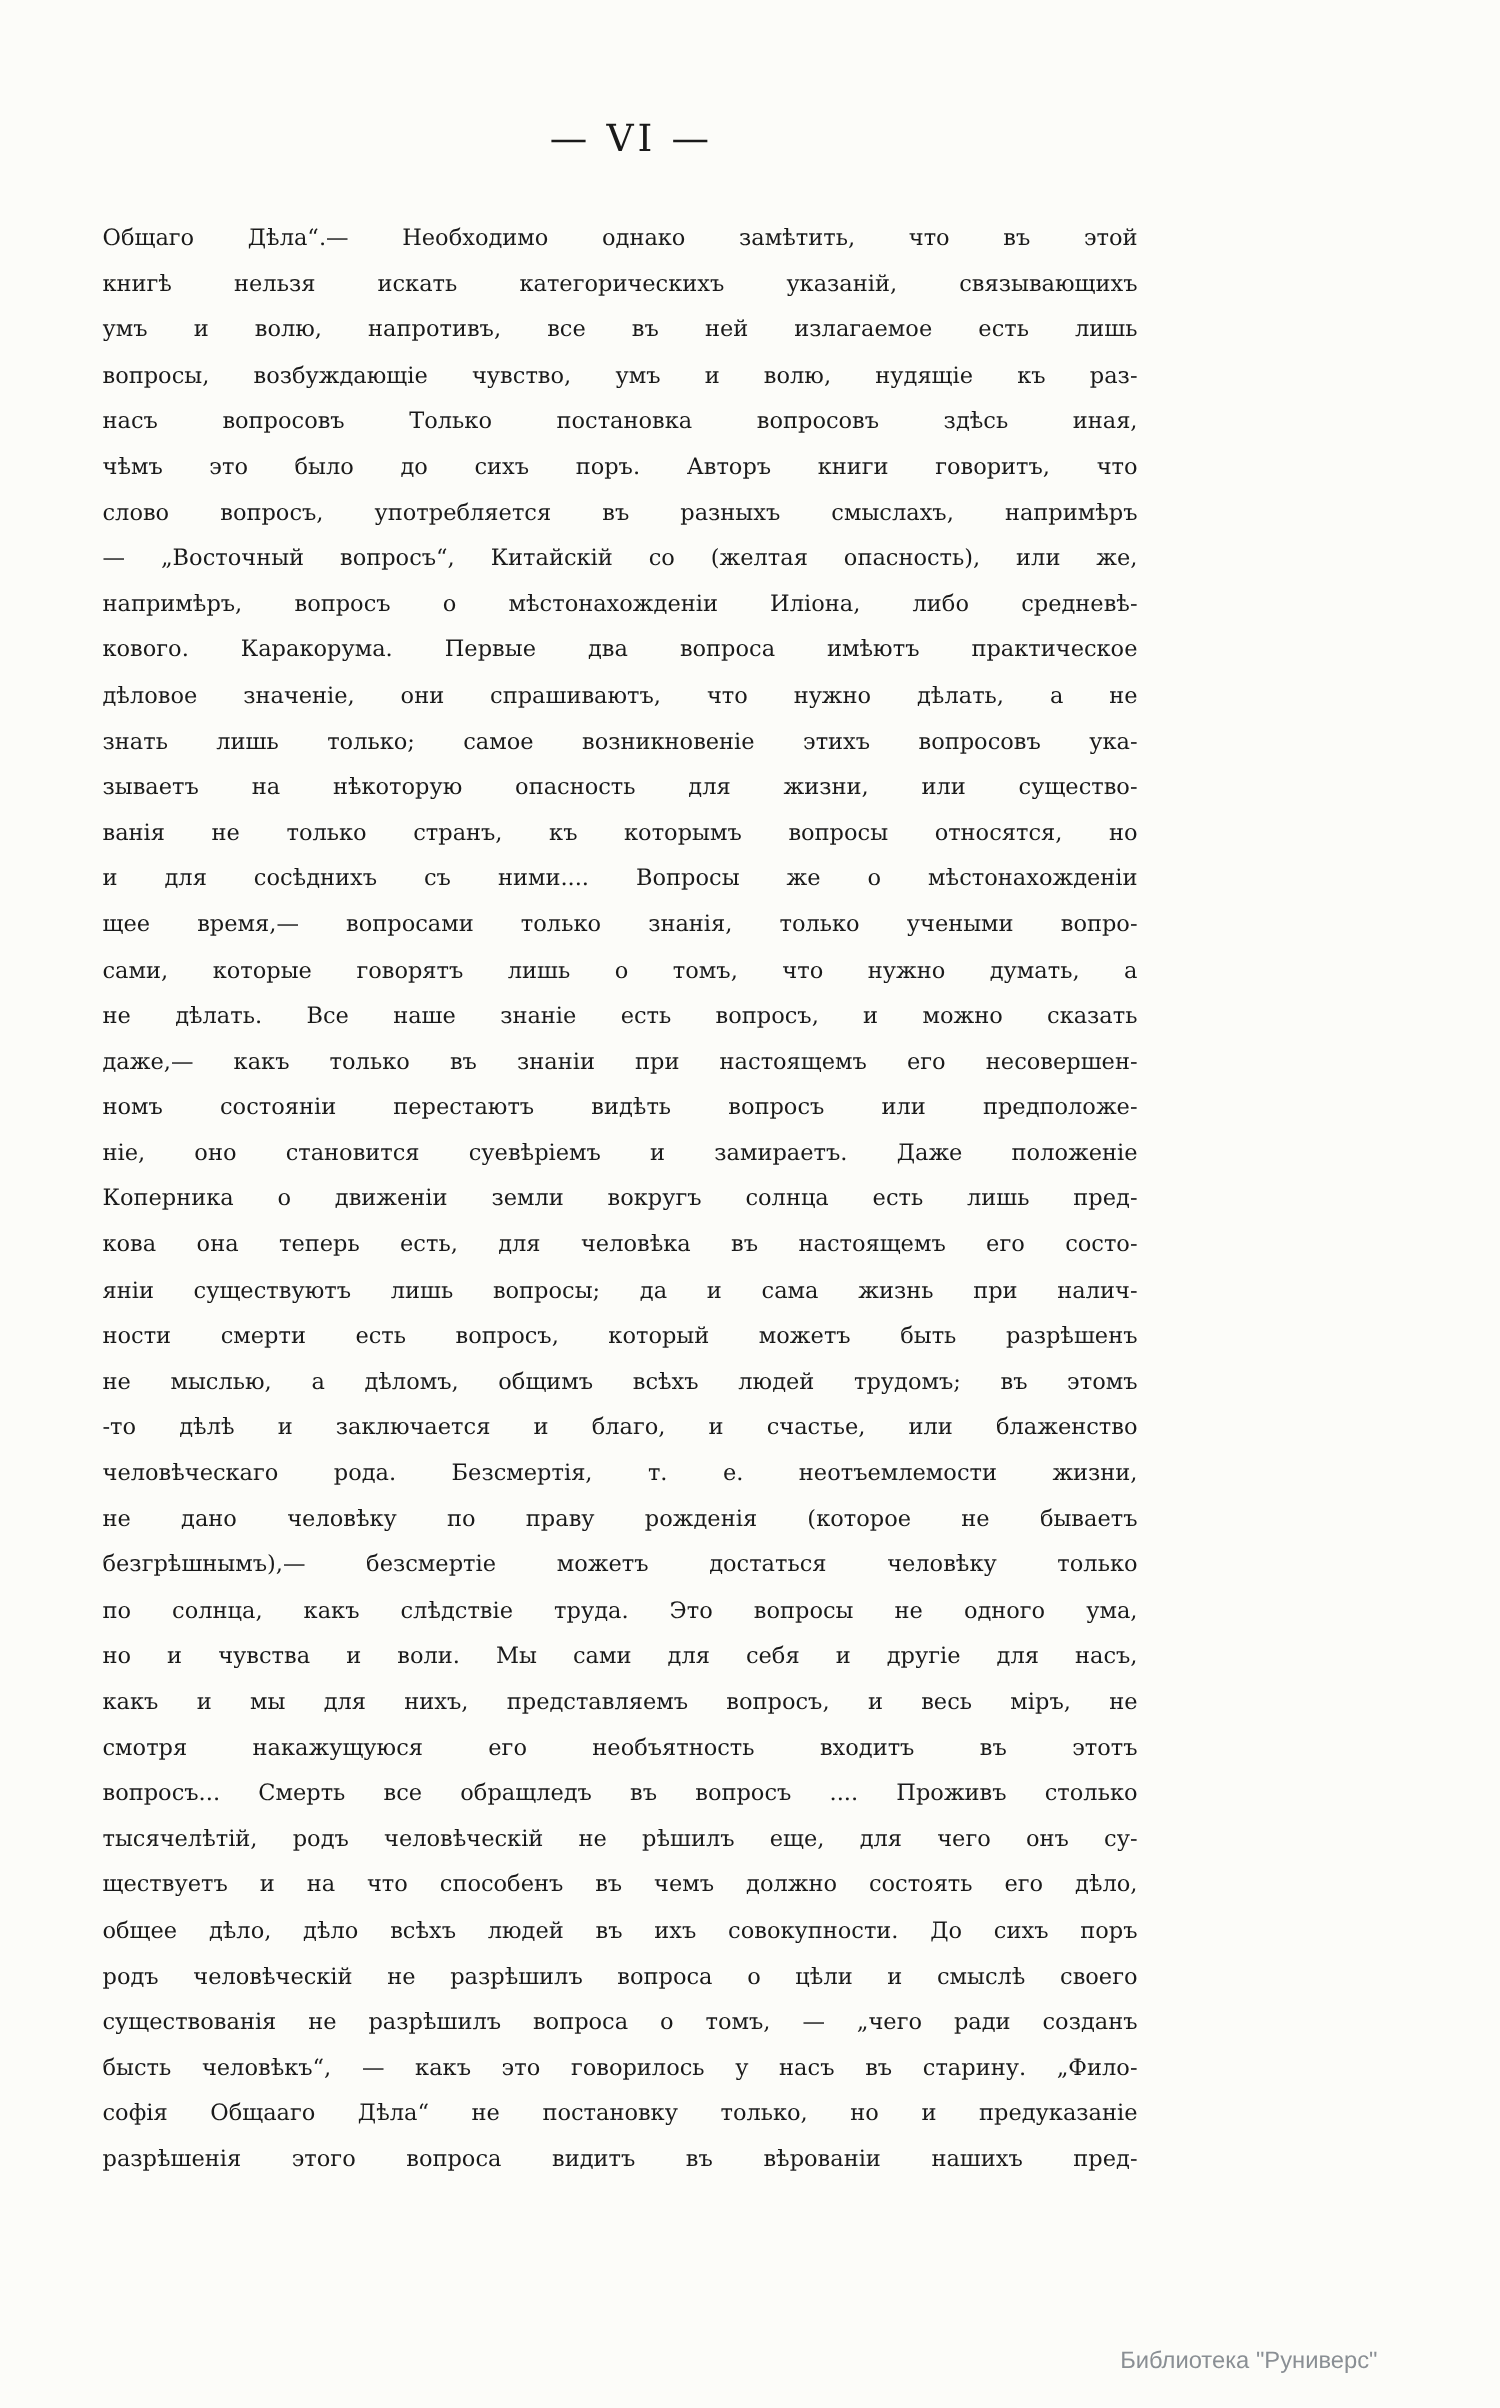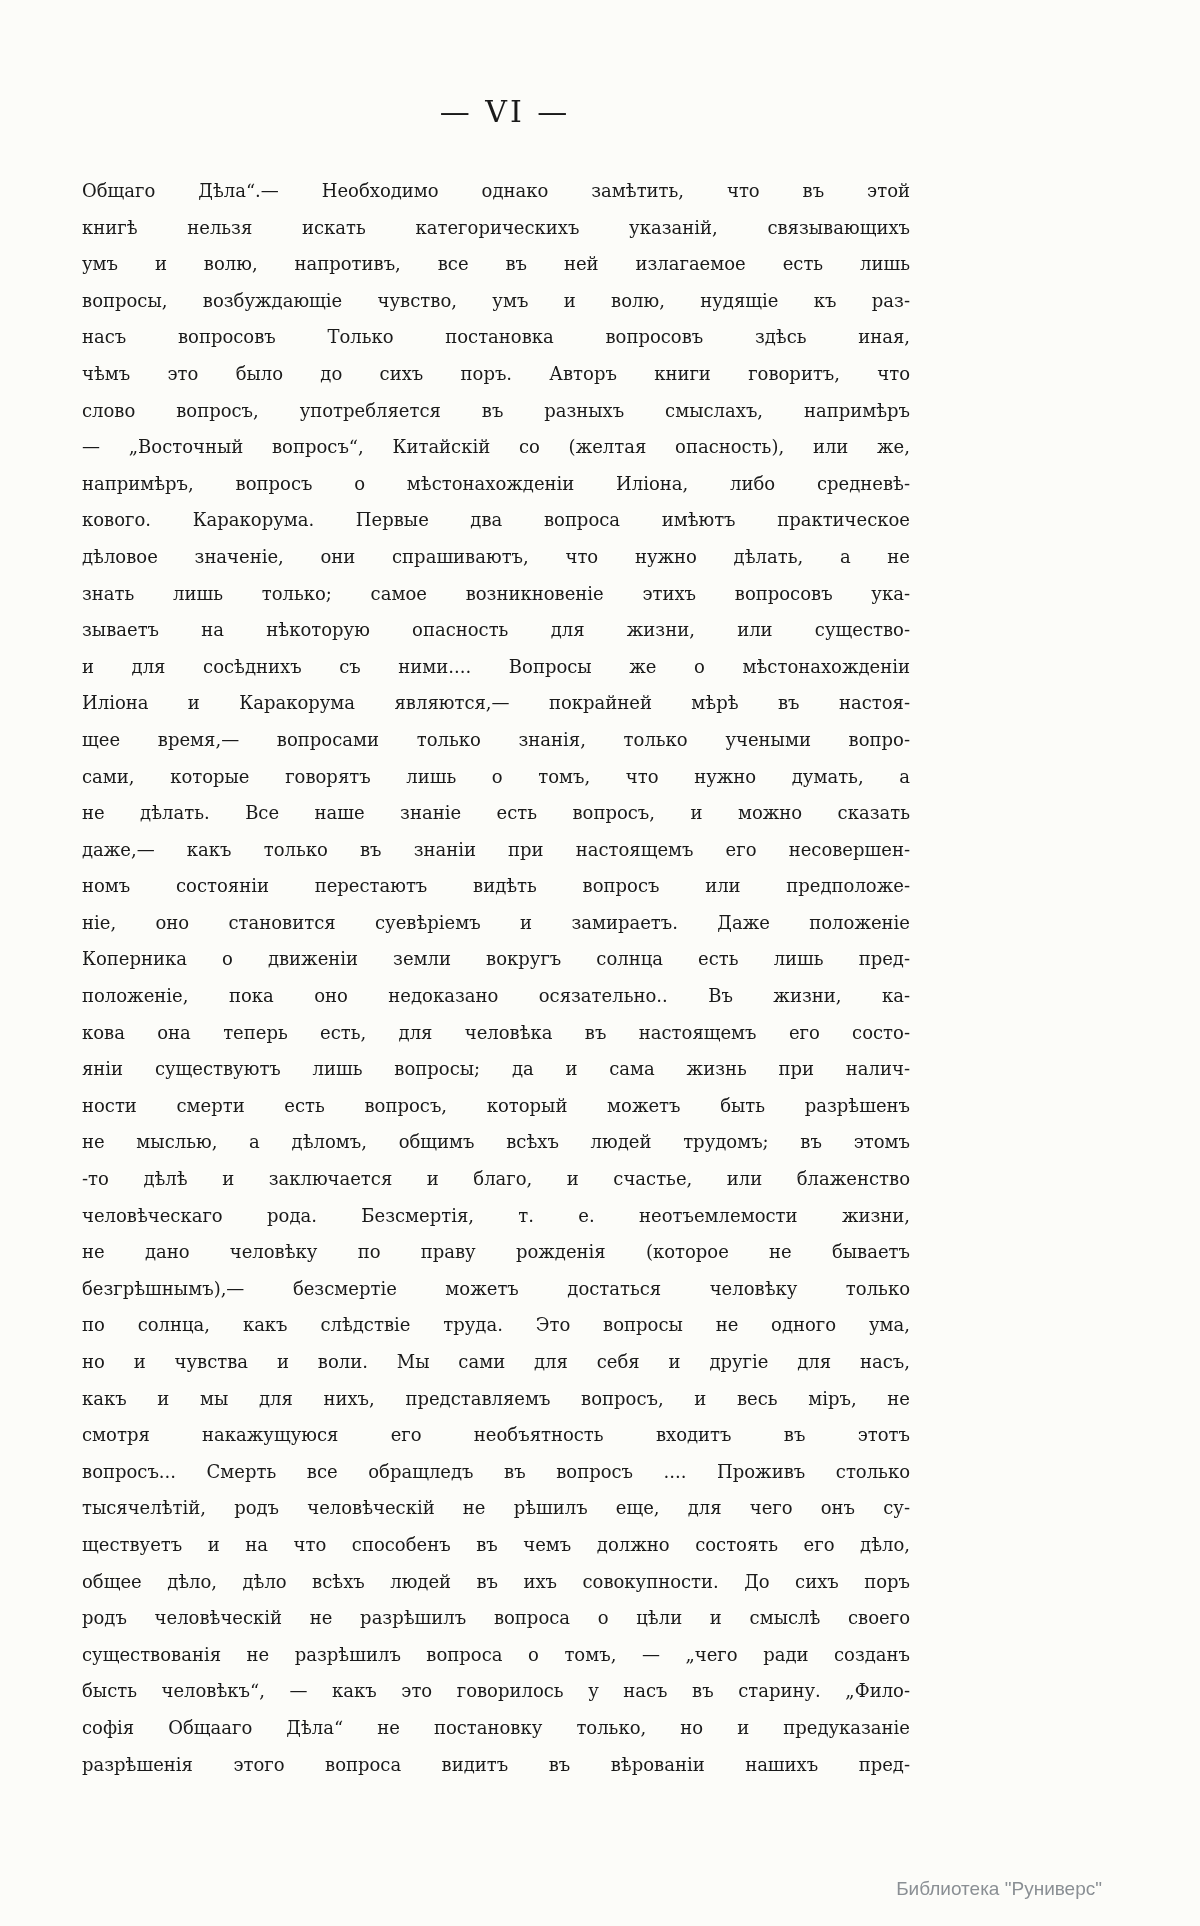--- a/index.html
+++ b/index.html
@@ -59,30 +59,29 @@
       <div class="line"><span class="seg i">вопросы,</span><span class="seg"> возбуждающіе чувство, умъ и волю, нудящіе къ раз-</span></div>
       <div class="line"><span class="seg">насъ вопросовъ Только постановка вопросовъ здѣсь иная,</span></div>
       <div class="line"><span class="seg">чѣмъ это было до сихъ поръ. Авторъ книги говоритъ, что</span></div>
       <div class="line"><span class="seg">слово </span><span class="seg i">вопросъ</span><span class="seg">, употребляется въ разныхъ смыслахъ, напримѣръ</span></div>
       <div class="line"><span class="seg">— „Восточный вопросъ“, Китайскій со (желтая опасность), или же,</span></div>
       <div class="line"><span class="seg">напримѣръ, вопросъ о мѣстонахожденіи Иліона, либо средневѣ-</span></div>
       <div class="line"><span class="seg">кового. Каракорума. Первые два вопроса имѣютъ практическое</span></div>
       <div class="line"><span class="seg i">дѣловое</span><span class="seg"> значеніе, они спрашиваютъ, </span><span class="seg i">что нужно дѣлать</span><span class="seg">, а не</span></div>
       <div class="line"><span class="seg">знать лишь только; самое возникновеніе этихъ вопросовъ ука-</span></div>
       <div class="line"><span class="seg">зываетъ на нѣкоторую опасность для жизни, или существо-</span></div>
+      <div class="line"><span class="seg">ванія не только странъ, къ которымъ вопросы относятся, но</span></div>
       <div class="line"><span class="seg">и для сосѣднихъ съ ними.... Вопросы же о мѣстонахожденіи</span></div>
-      <div class="line"><span class="seg">Иліона и Каракорума являются,— покрайней мѣрѣ въ настоя-</span></div>
       <div class="line"><span class="seg">щее время,— вопросами только знанія, только учеными вопро-</span></div>
       <div class="line"><span class="seg">сами, которые говорятъ лишь о томъ, что нужно </span><span class="seg i">думать</span><span class="seg">, а</span></div>
       <div class="line"><span class="seg">не дѣлать. Все наше знаніе есть вопросъ, и можно сказать</span></div>
       <div class="line"><span class="seg">даже,— какъ только въ знаніи при настоящемъ его несовершен-</span></div>
       <div class="line"><span class="seg">номъ состояніи перестаютъ видѣть вопросъ или предположе-</span></div>
       <div class="line"><span class="seg">ніе, оно становится суевѣріемъ и замираетъ. Даже положеніе</span></div>
       <div class="line"><span class="seg">Коперника о движеніи земли вокругъ солнца есть лишь пред-</span></div>
-      <div class="line"><span class="seg">положеніе, пока оно недоказано осязательно.. Въ жизни, ка-</span></div>
       <div class="line"><span class="seg">кова она теперь есть, для человѣка въ настоящемъ его состо-</span></div>
       <div class="line"><span class="seg">яніи существуютъ лишь вопросы; да и сама жизнь при налич-</span></div>
       <div class="line"><span class="seg">ности смерти есть вопросъ, который можетъ быть разрѣшенъ</span></div>
       <div class="line"><span class="seg">не мыслью, а дѣломъ, общимъ всѣхъ людей трудомъ; въ этомъ</span></div>
       <div class="line"><span class="seg">-то дѣлѣ и заключается и благо, и счастье, или блаженство</span></div>
       <div class="line"><span class="seg">человѣческаго рода. Безсмертія, т. е. неотъемлемости жизни,</span></div>
       <div class="line"><span class="seg">не дано человѣку по праву рожденія (которое не бываетъ</span></div>
       <div class="line"><span class="seg">безгрѣшнымъ),— безсмертіе можетъ достаться человѣку только</span></div>
       <div class="line"><span class="seg i">по солнца</span><span class="seg">, какъ слѣдствіе труда. Это вопросы не одного ума,</span></div>
       <div class="line"><span class="seg">но и чувства и воли. Мы сами для себя и другіе для насъ,</span></div>

